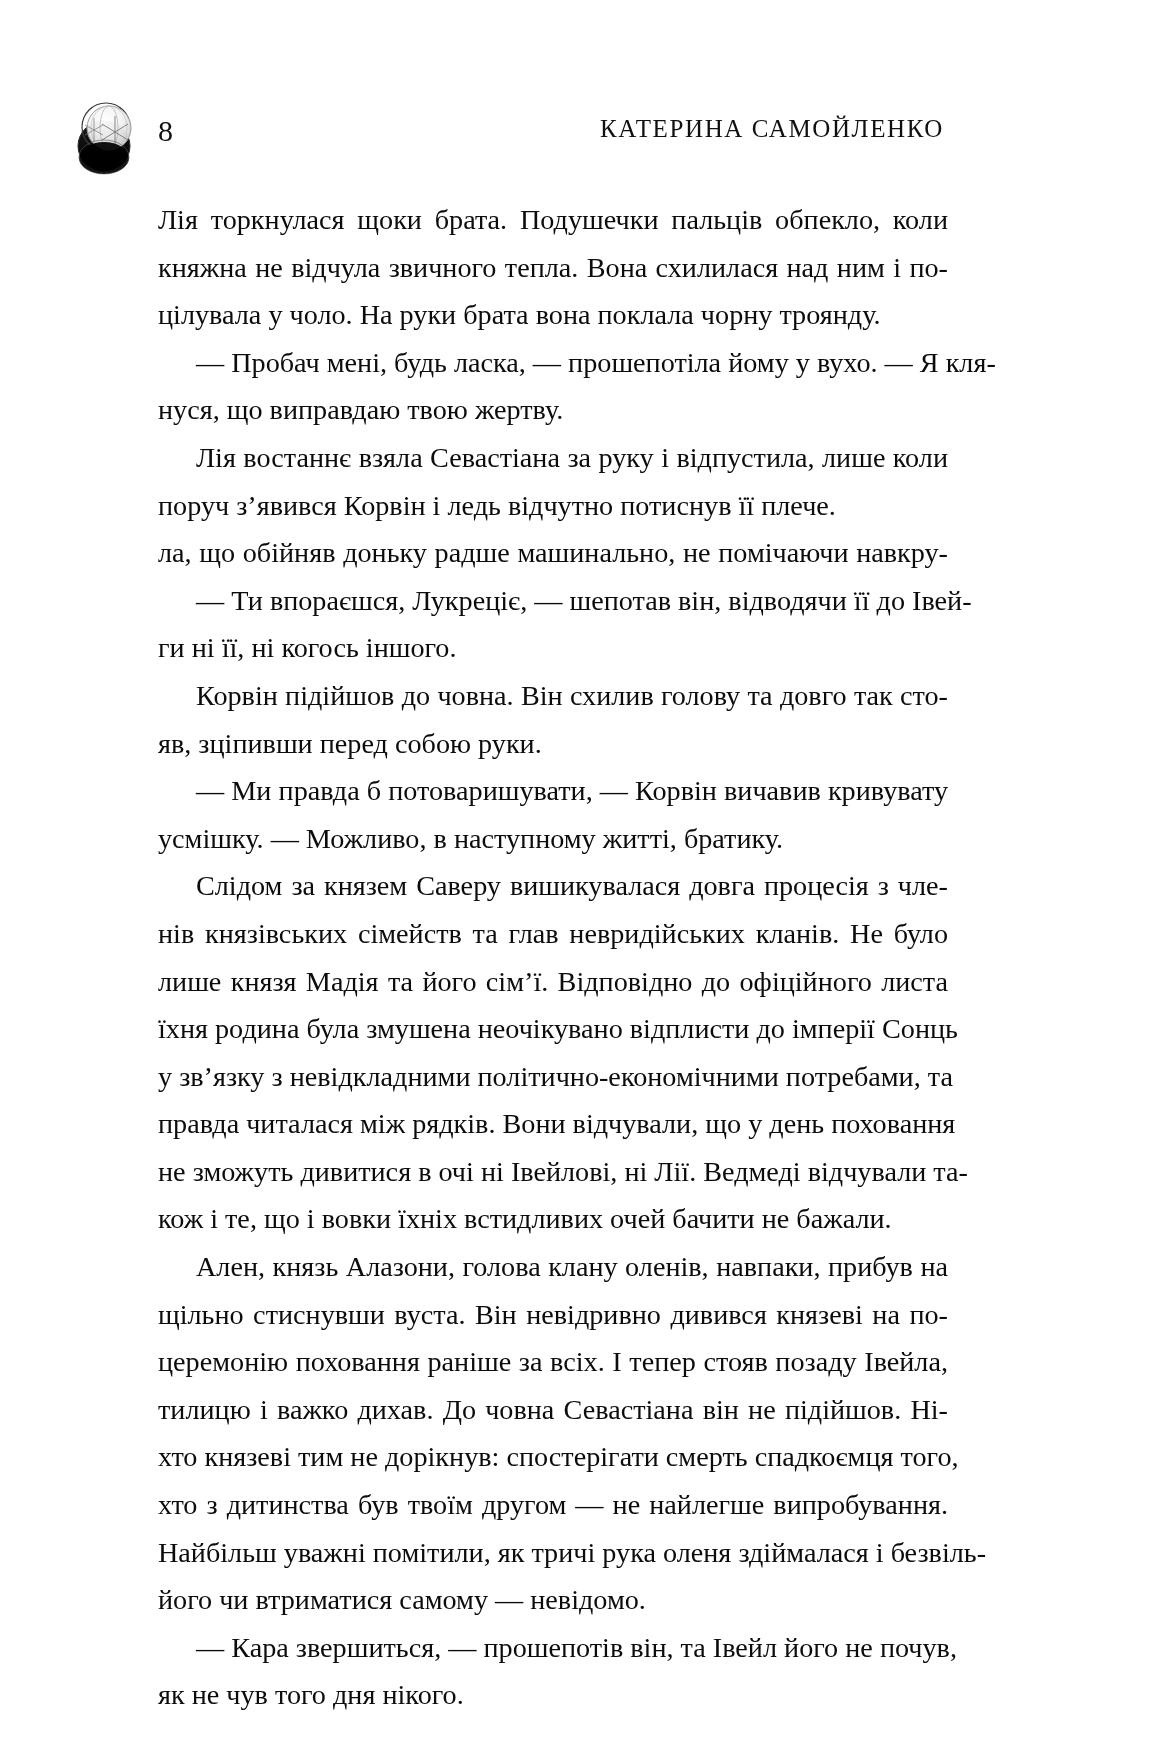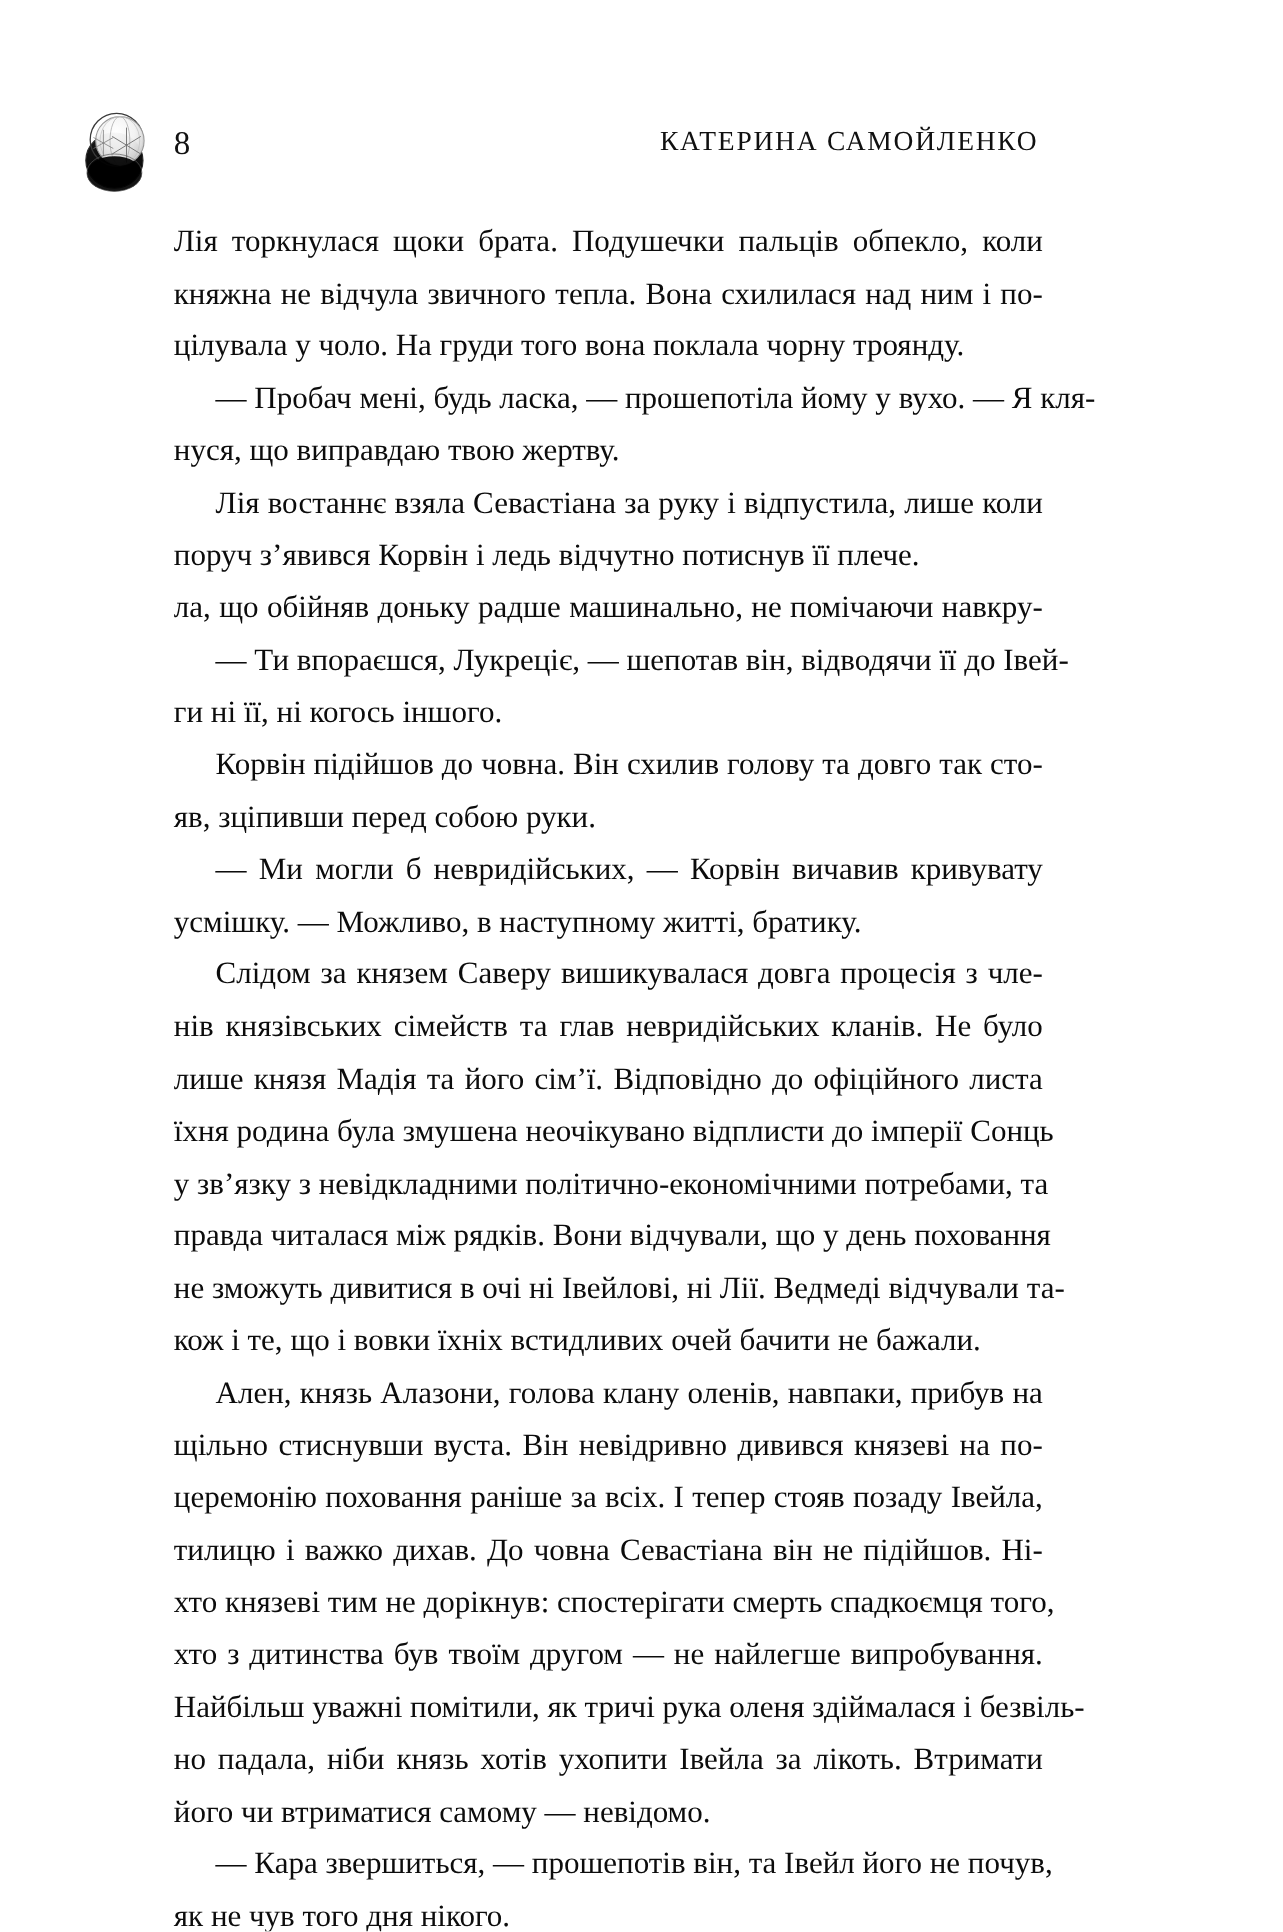--- a/index.html
+++ b/index.html
@@ -147,62 +147,61 @@
 
     <div class="folio">8</div>
 
     <div class="running-head">КАТЕРИНА САМОЙЛЕНКО</div>
   </div>
 
   <div class="textblock" id="bodyText">
       <p class="noindent">
         <span class="ln">Лія торкнулася щоки брата. Подушечки пальців обпекло, коли</span>
         <span class="ln">княжна не відчула звичного тепла. Вона схилилася над ним і по-</span>
-        <span class="ln last">цілувала у чоло. На груди того вона поклала чорну троянду.</span>
+        <span class="ln last">цілувала у чоло. На руки брата вона поклала чорну троянду.</span>
       </p>
       <p class="noindent">
         <span class="ln indent">— Пробач мені, будь ласка, — прошепотіла йому у вухо. — Я кля-</span>
         <span class="ln last">нуся, що виправдаю твою жертву.</span>
       </p>
       <p class="noindent">
         <span class="ln indent">Лія востаннє взяла Севастіана за руку і відпустила, лише коли</span>
         <span class="ln last">поруч з’явився Корвін і ледь відчутно потиснув її плече.</span>
       </p>
       <p class="noindent">
         <span class="ln">ла, що обійняв доньку радше машинально, не помічаючи навкру-</span>
         <span class="ln indent">— Ти впораєшся, Лукреціє, — шепотав він, відводячи її до Івей-</span>
         <span class="ln last">ги ні її, ні когось іншого.</span>
       </p>
       <p class="noindent">
         <span class="ln indent">Корвін підійшов до човна. Він схилив голову та довго так сто-</span>
         <span class="ln last">яв, зціпивши перед собою руки.</span>
       </p>
       <p class="noindent">
-        <span class="ln indent">— Ми могли б невридійських, — Корвін вичавив кривувату</span>
+        <span class="ln indent">— Ми правда б потоваришувати, — Корвін вичавив кривувату</span>
         <span class="ln last">усмішку. — Можливо, в наступному житті, братику.</span>
       </p>
       <p class="noindent">
         <span class="ln indent">Слідом за князем Саверу вишикувалася довга процесія з чле-</span>
         <span class="ln">нів князівських сімейств та глав невридійських кланів. Не було</span>
         <span class="ln">лише князя Мадія та його сім’ї. Відповідно до офіційного листа</span>
         <span class="ln">їхня родина була змушена неочікувано відплисти до імперії Сонць</span>
         <span class="ln">у зв’язку з невідкладними політично-економічними потребами, та</span>
         <span class="ln">правда читалася між рядків. Вони відчували, що у день поховання</span>
         <span class="ln">не зможуть дивитися в очі ні Івейлові, ні Лії. Ведмеді відчували та-</span>
         <span class="ln last">кож і те, що і вовки їхніх встидливих очей бачити не бажали.</span>
       </p>
       <p class="noindent">
         <span class="ln indent">Ален, князь Алазони, голова клану оленів, навпаки, прибув на</span>
         <span class="ln">щільно стиснувши вуста. Він невідривно дивився князеві на по-</span>
         <span class="ln">церемонію поховання раніше за всіх. І тепер стояв позаду Івейла,</span>
         <span class="ln">тилицю і важко дихав. До човна Севастіана він не підійшов. Ні-</span>
         <span class="ln">хто князеві тим не дорікнув: спостерігати смерть спадкоємця того,</span>
         <span class="ln">хто з дитинства був твоїм другом — не найлегше випробування.</span>
         <span class="ln">Найбільш уважні помітили, як тричі рука оленя здіймалася і безвіль-</span>
-        <span class="ln">но падала, ніби князь хотів ухопити Івейла за лікоть. Втримати</span>
         <span class="ln last">його чи втриматися самому — невідомо.</span>
       </p>
       <p class="noindent">
         <span class="ln indent">— Кара звершиться, — прошепотів він, та Івейл його не почув,</span>
         <span class="ln last">як не чув того дня нікого.</span>
       </p>
     </div>
 
 </div>
 

